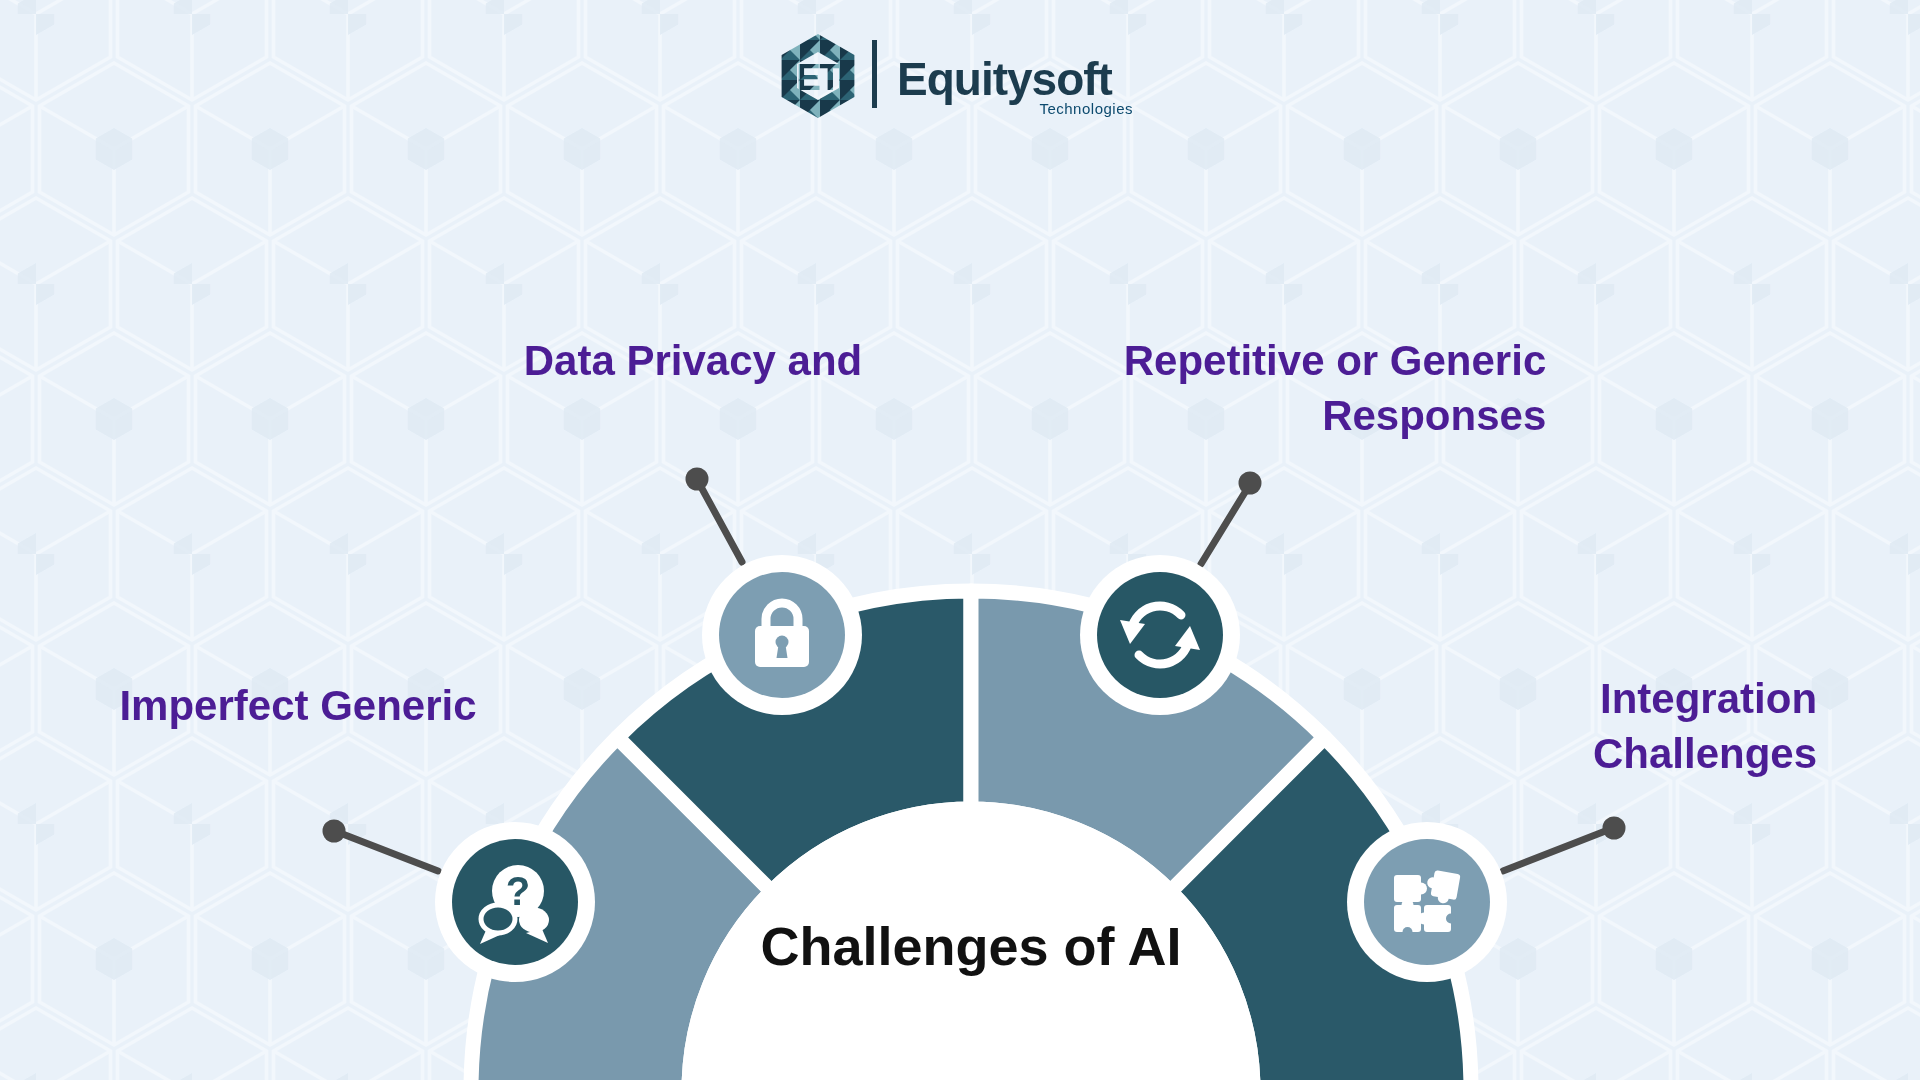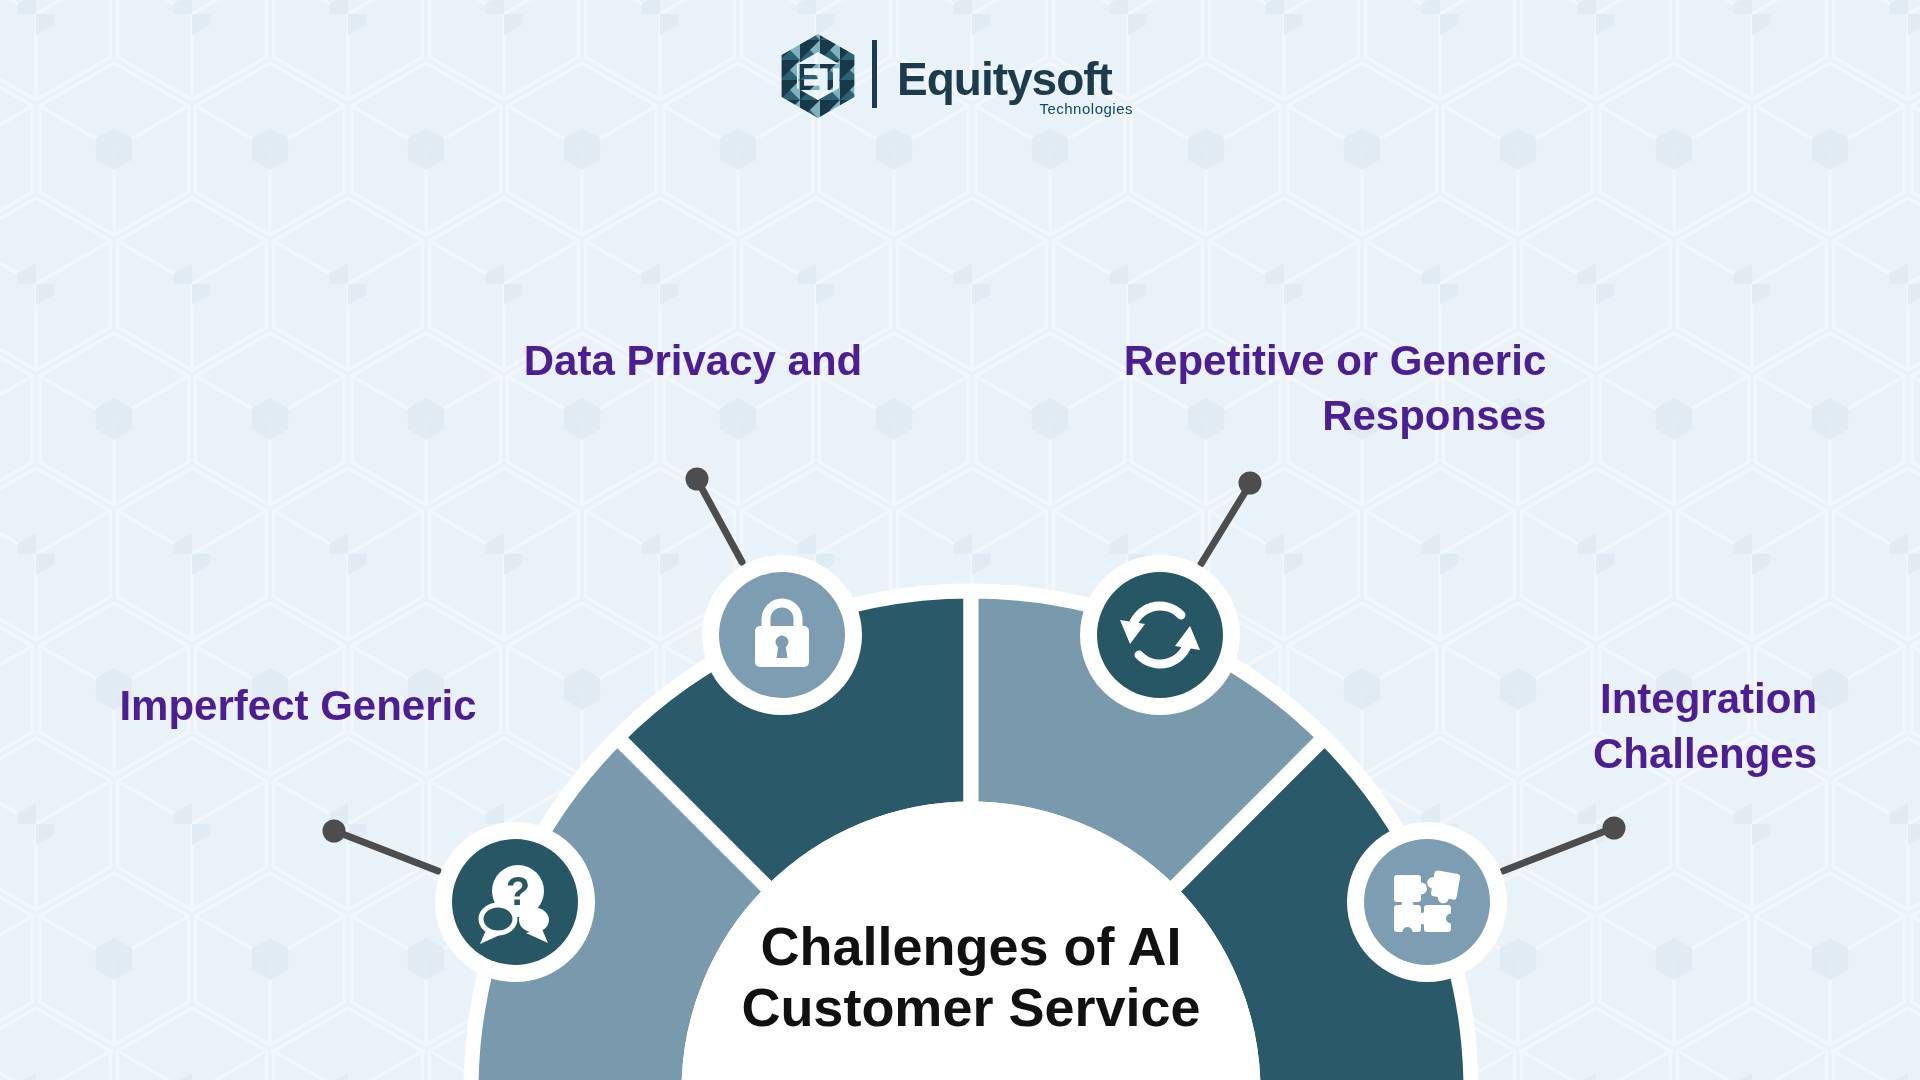--- a/index.html
+++ b/index.html
@@ -176,16 +176,15 @@
   <div class="challenge-label label-emotion">
     <span>Imperfect Generic</span><br>
   </div>
   <div class="challenge-label label-integration">
     <span>Integration</span><br>
     <span>Challenges</span>
   </div>
 
   <div class="center-title">
     <span>Challenges of AI</span><br>
-    <span>Customer Service</span>
   </div>
 
 </div>
 
 </body></html>

